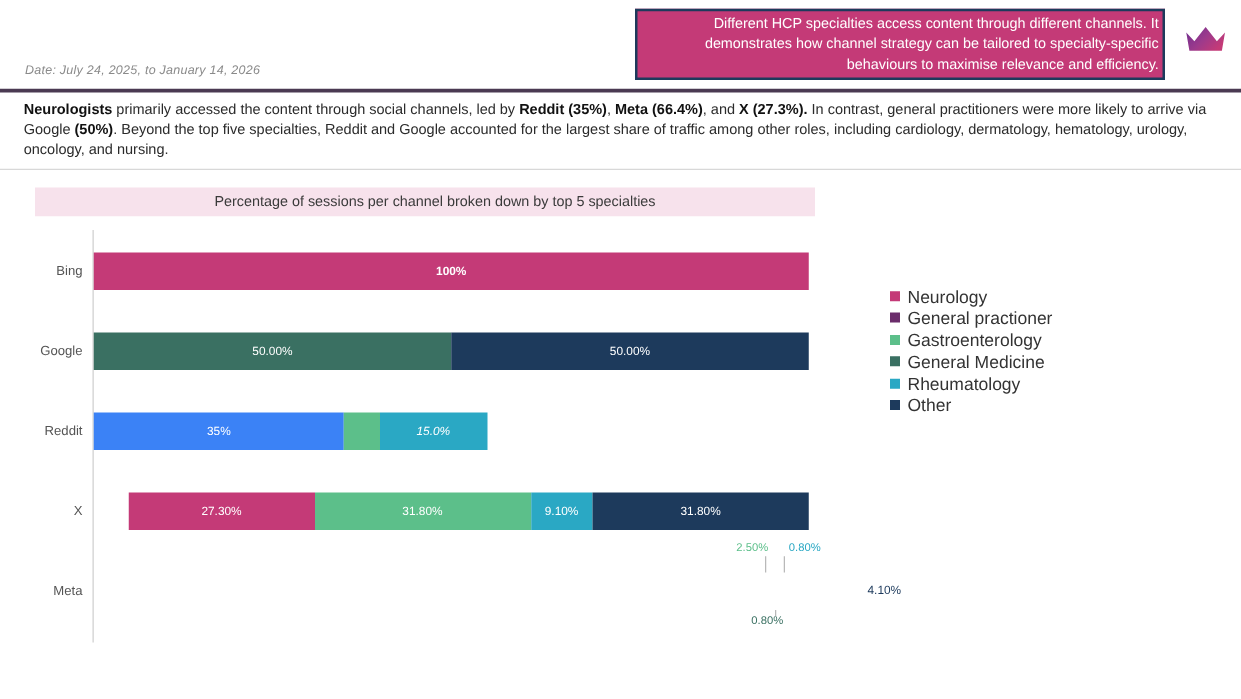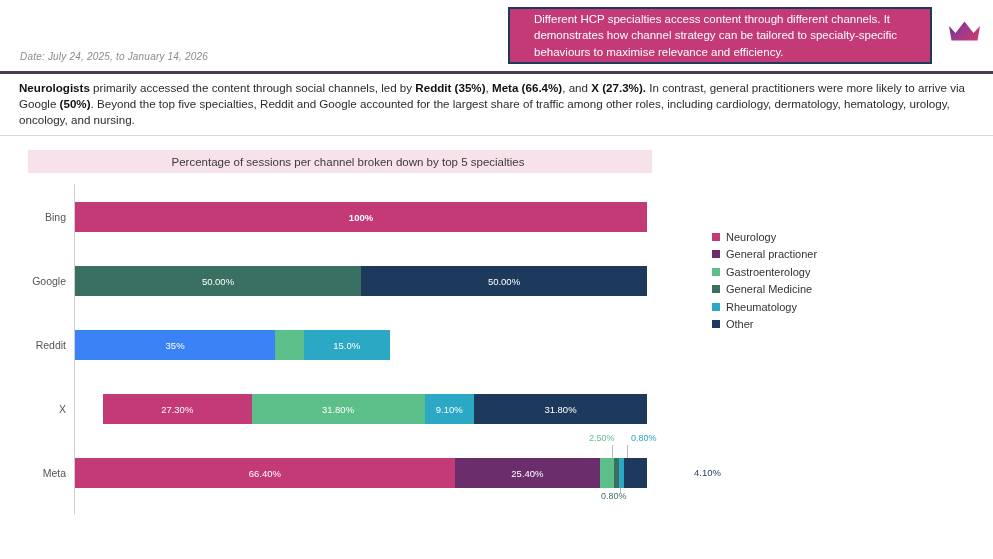--- a/index.html
+++ b/index.html
@@ -34,21 +34,21 @@
   
   .callout{
     position:absolute;left:508px;top:7px;width:424px;height:57px;
     background:#c43a77;
     border:2px solid #1d3a5c;
     box-sizing:border-box;
     display:flex;align-items:center;justify-content:center;
   }
   .callout-text{
     color:#ffffff;font-size:11.5px;line-height:16.5px;
-    text-align:left;padding:0 24px;
+    text-align:right;padding:0 3px;
   }
 
   
   .logo{
     position:absolute;left:948px;top:20px;width:33px;height:24px;
   }
 
   
   .para{
     position:absolute;left:19px;top:80px;width:955px;
@@ -114,21 +114,21 @@
   .legend{
     position:absolute;left:712px;top:228px;
   }
   .legend-item{
     display:flex;align-items:center;height:17.5px;
   }
   .legend-swatch{
     width:8px;height:8px;margin-right:6px;flex:none;
   }
   .legend-label{
-    font-size:11px;color:#333333;white-space:nowrap;
+    font-size:14px;color:#333333;white-space:nowrap;
   }
 </style>
 </head>
 <body>
 
 <div class="header">
   <div class="subtitle">Date: July 24, 2025, to January 14, 2026</div>
 
   <div class="callout">
     <div class="callout-text">Different HCP specialties access content through different channels. It demonstrates how channel strategy can be tailored to specialty-specific behaviours to maximise relevance and efficiency.</div>
@@ -185,21 +185,21 @@
       </div>
       <div class="bar-row" style="top: 180px; width: 993px;">
         <div class="cat-label-wrap">
           <div class="cat-label">Reddit</div>
         </div>
         <div class="bar" style="width: 572px;">
           <div class="seg" style="width: 200.2px; background: #3b82f6;">
             <span class="seg-label">35%</span>
           </div>
           <div class="seg" style="width: 28.6px; background: rgb(92, 191, 138);"></div>
-          <div class="seg" style="width: 85.8px; background: rgb(42, 168, 196);">
+          <div class="seg" style="width: 85.8px; background: rgb(42, 168, 196); font-style: italic;">
             <span class="seg-label">15.0%</span>
           </div>
         </div>
       </div>
       <div class="bar-row" style="top: 244px; width: 993px;">
         <div class="cat-label-wrap">
           <div class="cat-label">X</div>
         </div>
         <div class="bar" style="width: 572px;">
           <div class="seg" style="width: 156.156px; background: rgb(196, 58, 119); margin-left: 28px;">
@@ -212,32 +212,20 @@
             <span class="seg-label">9.10%</span>
           </div>
           <div class="seg" style="width: 181.896px; background: rgb(29, 58, 92);">
             <span class="seg-label">31.80%</span>
           </div>
         </div>
       </div>
       <div class="bar-row" style="top: 308px; width: 993px;">
         <div class="cat-label-wrap">
           <div class="cat-label">Meta</div>
-        </div>
-        <div class="bar" style="width: 572px;">
-          <div class="seg" style="width: 379.808px; background: rgb(196, 58, 119);">
-            <span class="seg-label">66.40%</span>
-          </div>
-          <div class="seg" style="width: 145.288px; background: rgb(107, 45, 107);">
-            <span class="seg-label">25.40%</span>
-          </div>
-          <div class="seg" style="width: 14.3px; background: rgb(92, 191, 138);"></div>
-          <div class="seg" style="width: 4.576px; background: rgb(58, 112, 98);"></div>
-          <div class="seg" style="width: 4.576px; background: rgb(42, 168, 196);"></div>
-          <div class="seg" style="width: 23.452px; background: rgb(29, 58, 92);"></div>
         </div>
       </div>
       <div class="callout-small" style="color: rgb(92, 191, 138); left: 589px; top: 283px;">2.50%</div>
       <div class="leader" style="left: 612px; top: 295px; height: 13px;"></div>
       <div class="callout-small" style="color: rgb(42, 168, 196); left: 631px; top: 283px;">0.80%</div>
       <div class="leader" style="left: 627px; top: 295px; height: 13px;"></div>
       <div class="callout-small" style="color: rgb(58, 112, 98); left: 601px; top: 341px;">0.80%</div>
       <div class="leader" style="left: 620px; top: 338px; height: 5px;"></div>
       <div class="outside-label" style="left: 653px; top: 317px;">4.10%</div>
     </div>

